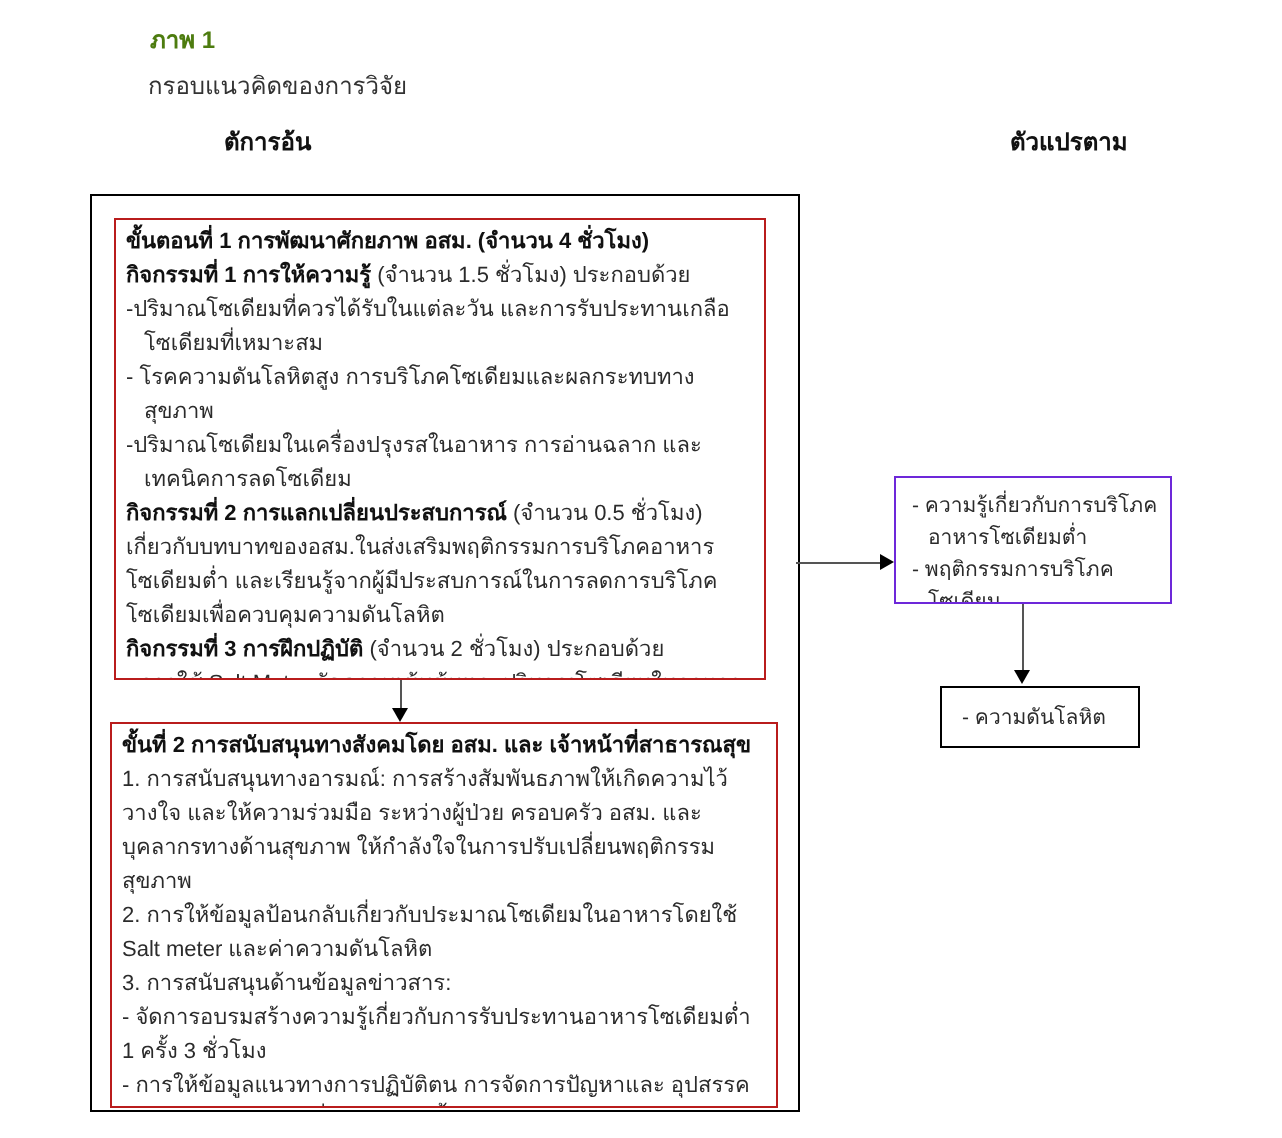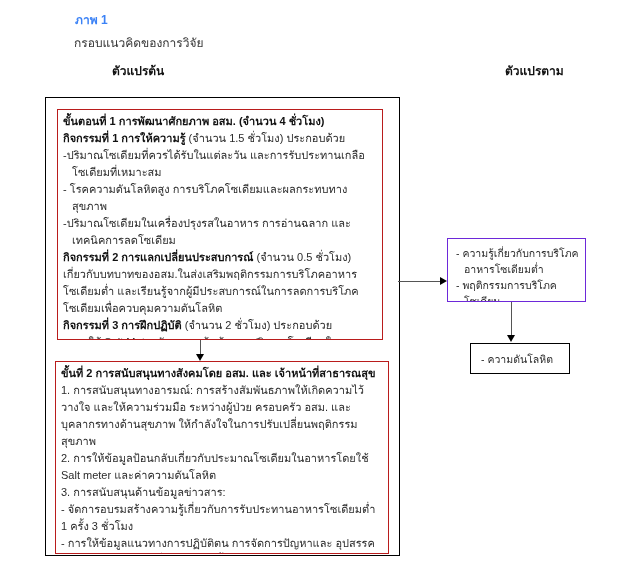--- a/index.html
+++ b/index.html
@@ -1,18 +1,18 @@
 <!DOCTYPE html>
 <html><head>
 <meta charset="utf-8">
 <style>
   html,body{margin:0;padding:0;background:#fff;}
   .page{position:relative;width:641px;height:569px;background:#ffffff;overflow:hidden;
         font-family:"Liberation Sans",sans-serif;color:#2b2b2b;}
-  .fig-label{position:absolute;left:75px;top:10px;font-size:12px;font-weight:bold;color:#3b82f6;}
+  .fig-label{position:absolute;left:75px;top:10px;font-size:12px;font-weight:bold;color:#4d7c0f;}
   .fig-caption{position:absolute;left:74px;top:33px;font-size:12px;color:#333;}
   .col-header{position:absolute;top:61px;font-size:12px;font-weight:bold;color:#111;}
   .col-header.left{left:112px;}
   .col-header.right{left:505px;}
   .outer-box{position:absolute;left:45px;top:97px;width:353px;height:457px;border:1px solid #000;}
   .inner-box{position:absolute;border:1px solid #b91c1c;font-size:11px;line-height:17px;
              padding:3px 5px;box-sizing:border-box;overflow:hidden;}
   .box1{left:57px;top:109px;width:326px;height:231px;}
   .box2{left:55px;top:361px;width:334px;height:193px;}
   .b{font-weight:bold;color:#111;}
@@ -31,21 +31,21 @@
                border-top:4.5px solid transparent;border-bottom:4.5px solid transparent;
                border-left:7px solid #000;}
 </style>
 </head>
 <body>
 
 <div class="page">
 
   <div class="fig-label">ภาพ 1</div>
   <div class="fig-caption">กรอบแนวคิดของการวิจัย</div>
-  <div class="col-header left">ตัวแปรต้น</div>
+  <div class="col-header left">ตัการอ้น</div>
   <div class="col-header right">ตัวแปรตาม</div>
 
   <div class="outer-box"></div>
 
   <div class="inner-box box1">
     <div class="b">ขั้นตอนที่ 1 การพัฒนาศักยภาพ อสม. (จำนวน 4 ชั่วโมง)</div>
     <div><span class="b">กิจกรรมที่ 1 การให้ความรู้</span><span> (จำนวน 1.5 ชั่วโมง) ประกอบด้วย</span></div>
     <div class="bullet">-ปริมาณโซเดียมที่ควรได้รับในแต่ละวัน และการรับประทานเกลือโซเดียมที่เหมาะสม</div>
     <div class="bullet">- โรคความดันโลหิตสูง การบริโภคโซเดียมและผลกระทบทางสุขภาพ</div>
     <div class="bullet">-ปริมาณโซเดียมในเครื่องปรุงรสในอาหาร การอ่านฉลาก และเทคนิคการลดโซเดียม</div>

